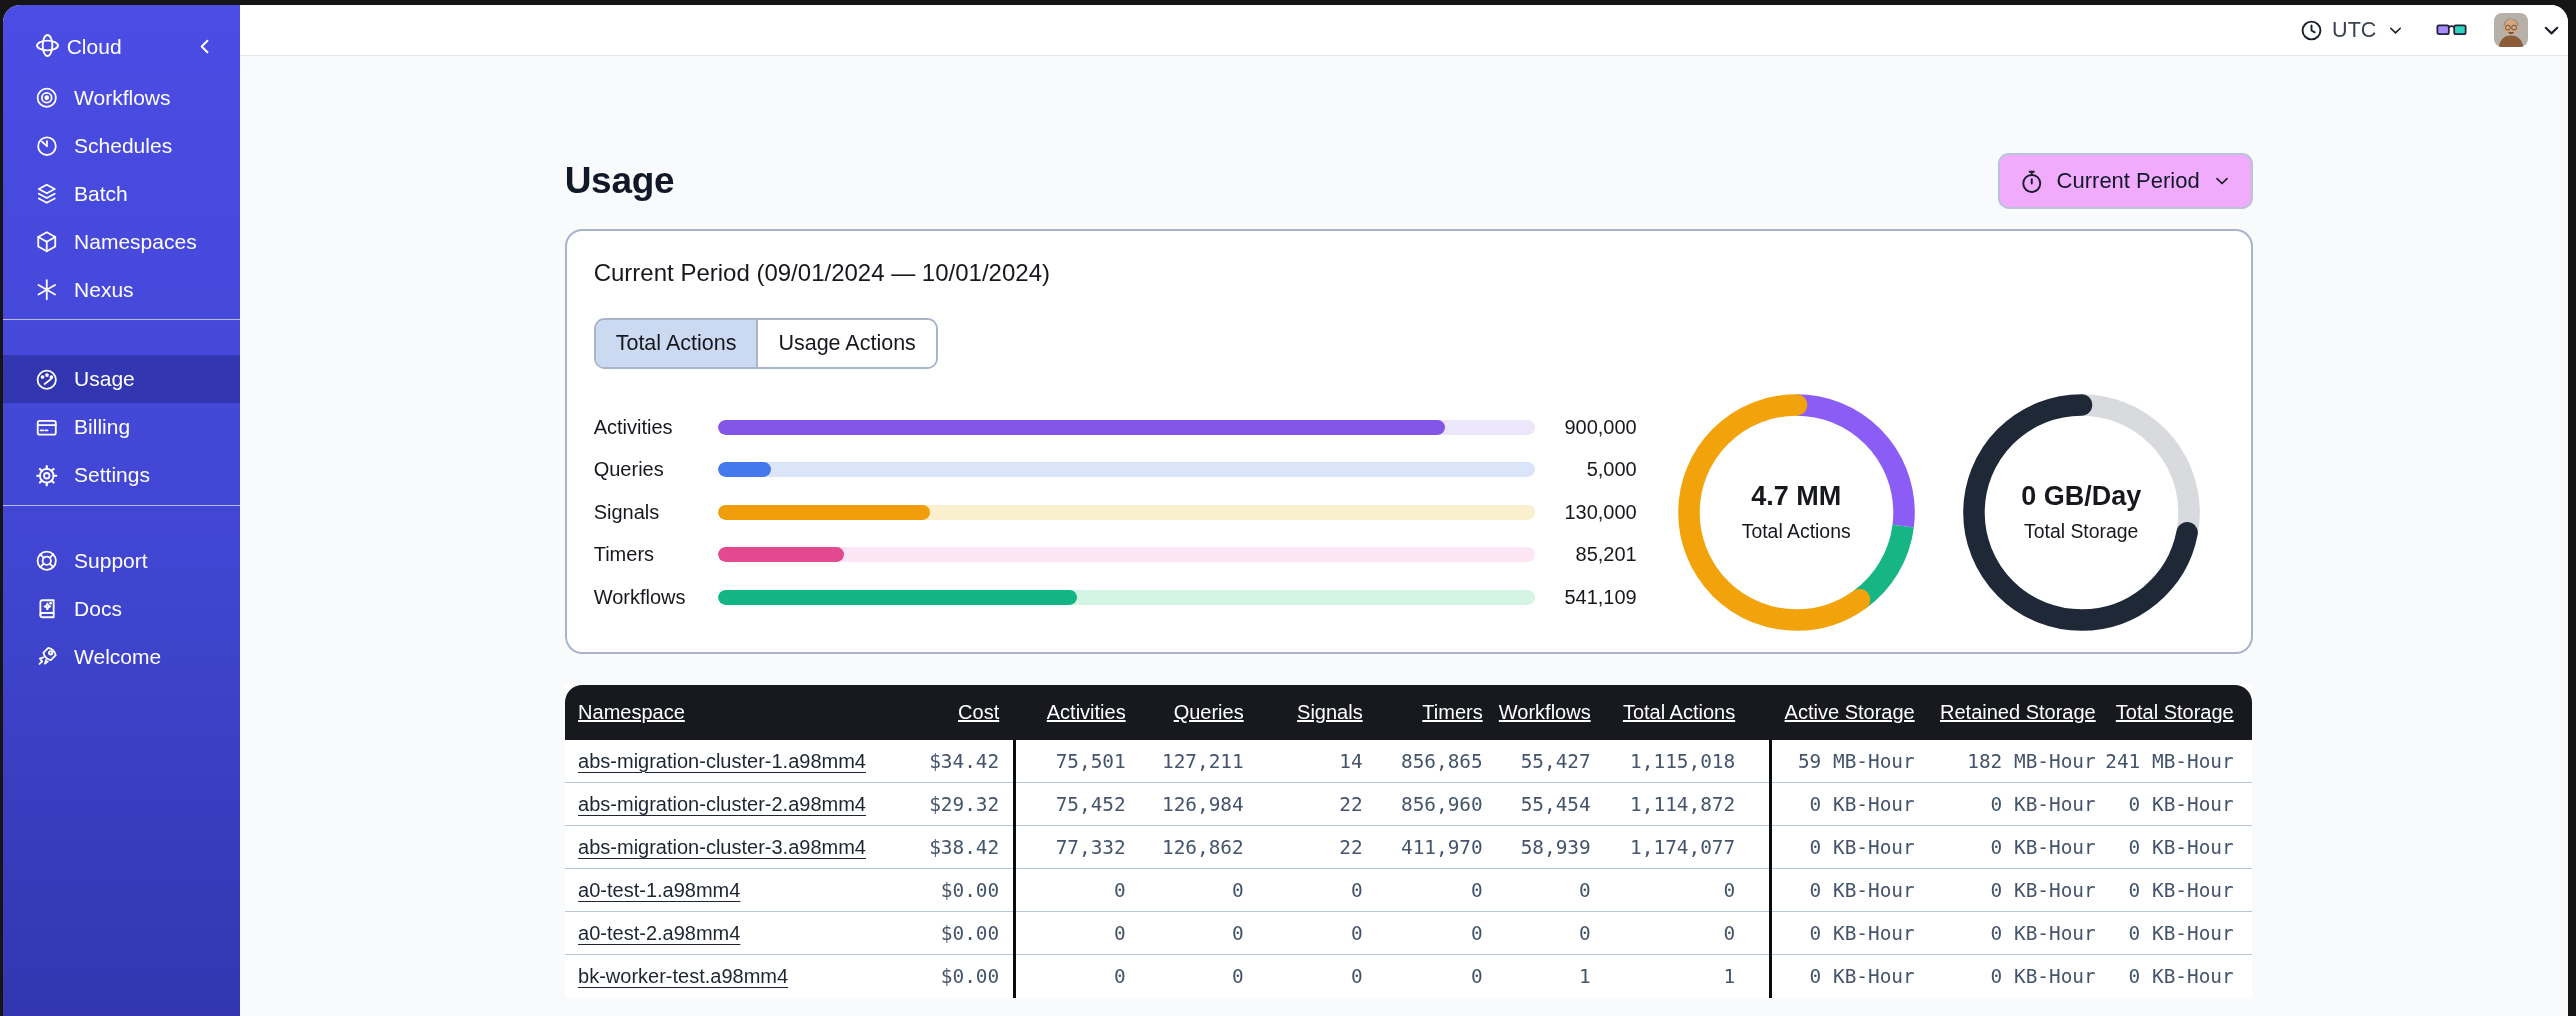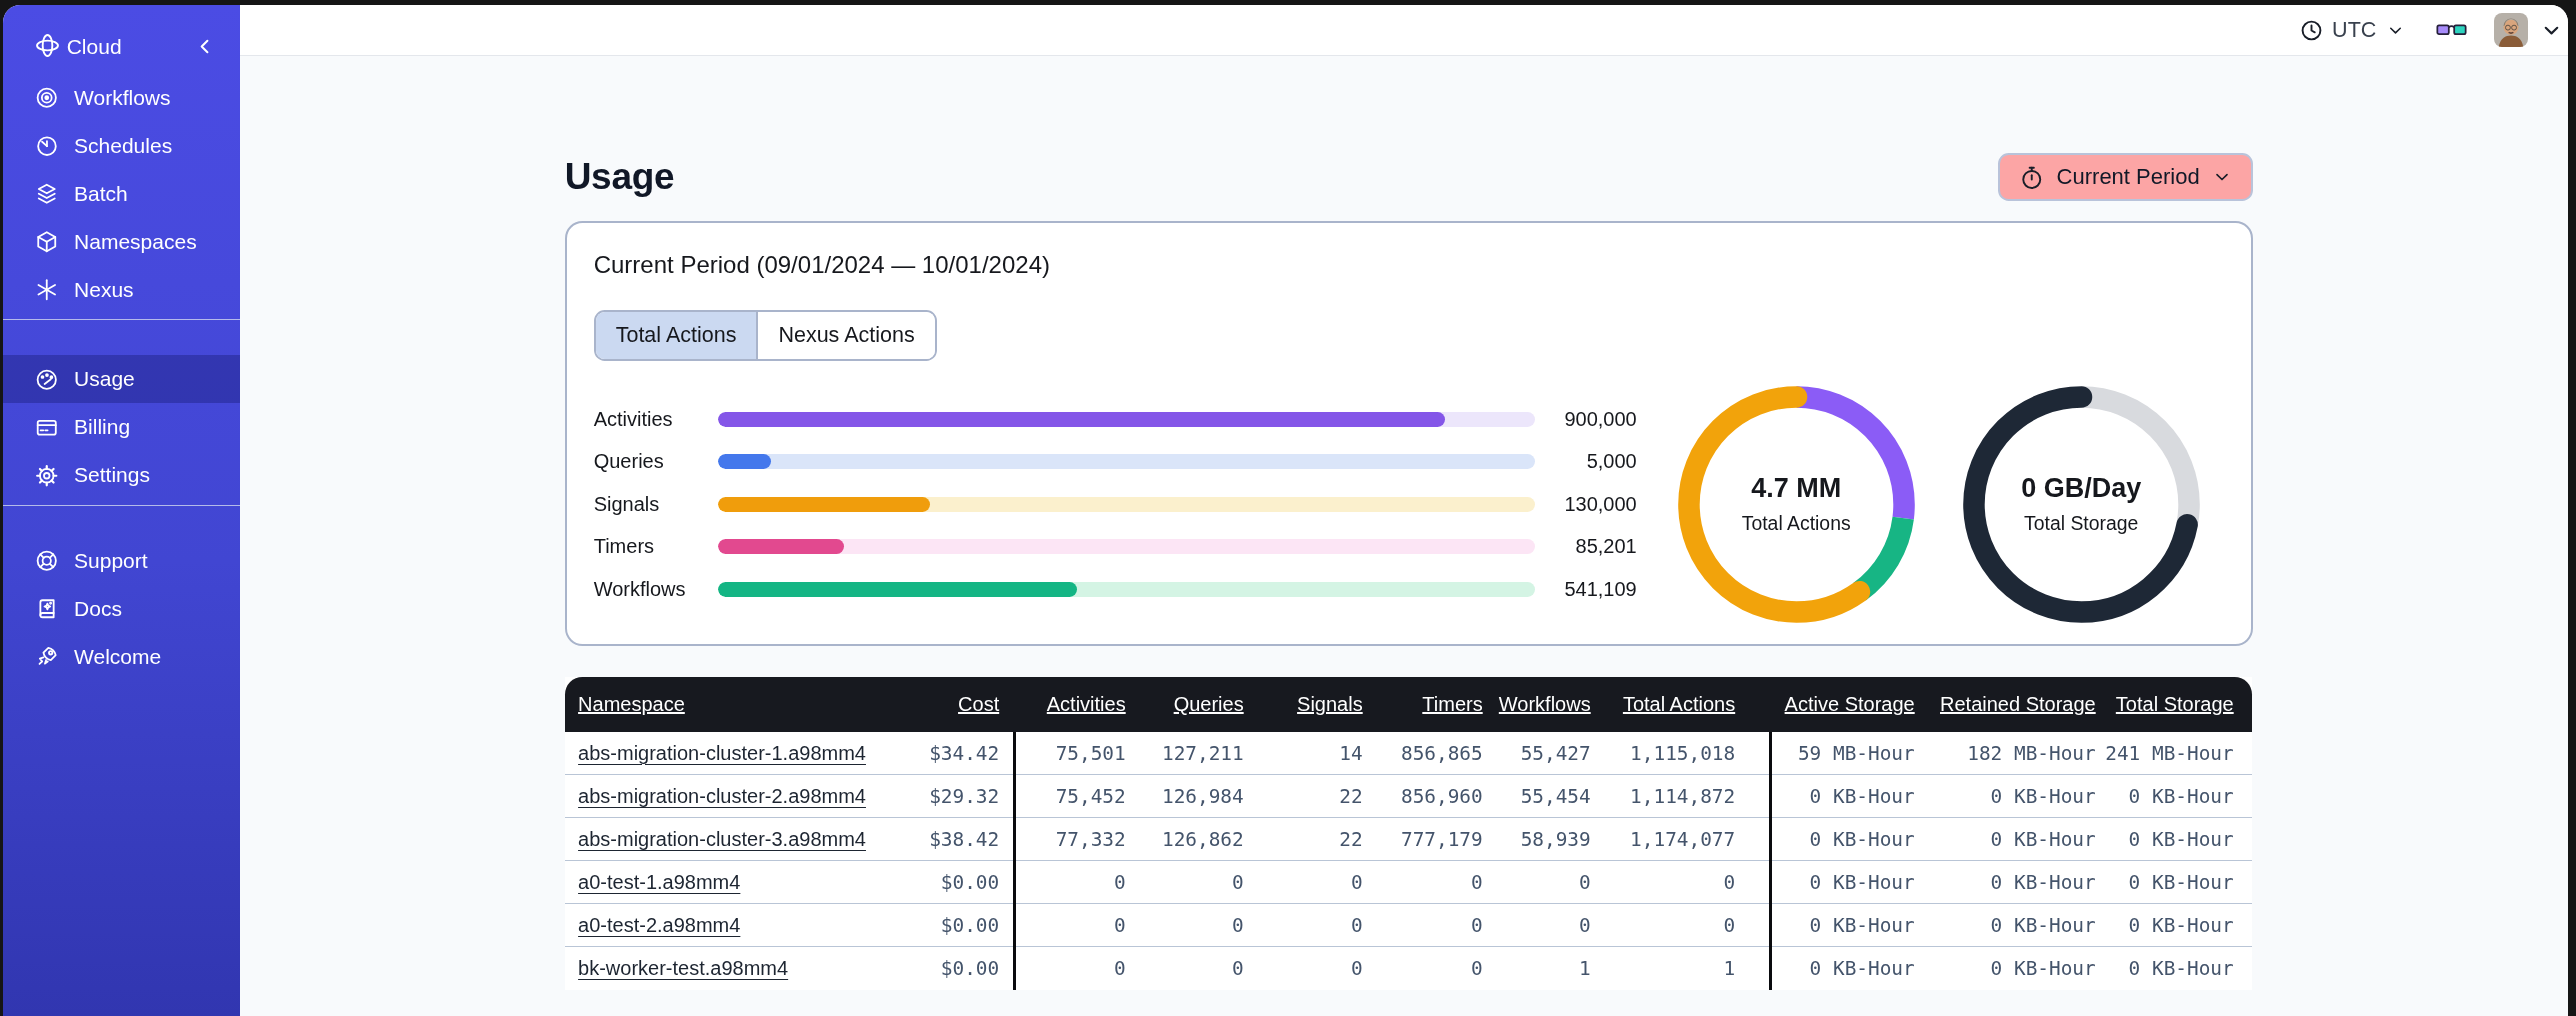--- a/index.html
+++ b/index.html
@@ -30,21 +30,21 @@
             display: flex; align-items: center; justify-content: flex-end; padding-right: 5px; }
   .tzgroup { display: flex; align-items: center; gap: 9.4px; margin-right: 31px; color: #39414E; font-size: 21.5px; cursor: pointer; }
   .glasses-btn { margin-right: 27px; display: flex; cursor: pointer; }
   .avatar { width: 34px; height: 34px; border-radius: 8px; overflow: hidden; cursor: pointer; flex: 0 0 34px; }
   .user-chev { margin-left: 12px; display: flex; cursor: pointer; }
   .uiicon { stroke: #1A1F29; fill: none; stroke-width: 2; stroke-linecap: round; stroke-linejoin: round; }
 
   .content { flex: 1; padding-left: 325px; overflow: hidden; }
   .page-head { width: 1688px; margin-top: 97px; display: flex; justify-content: space-between; align-items: center; }
   .page-title { font-size: 37px; font-weight: 600; color: #111827; letter-spacing: -0.3px; }
-  .period-btn { height: 48px; background: #fca5a5; border: 2px solid #B9C3DA; border-radius: 10.7px;
+  .period-btn { height: 56px; background: #f0abfc; border: 2px solid #B9C3DA; border-radius: 10.7px;
                 display: flex; align-items: center; gap: 12px; padding: 0 19px; font-size: 22px; color: #111827; cursor: pointer; }
 
   
   .card { width: 1688px; margin-top: 20px; background: #fff; border: 2px solid #A9B4CB; border-radius: 17.4px;
           padding: 28px 27px 20px 27px; }
   .card-title { font-size: 24px; font-weight: 500; color: #16181D; }
   .tabs { display: inline-flex; margin-top: 31px; border: 2px solid #A9B4CB; border-radius: 10.7px; overflow: hidden; }
   .tab { padding: 0 20px; height: 47px; display: flex; align-items: center; font-size: 21.5px; font-weight: 500; color: #16181D; background: #fff; cursor: pointer; }
   .tab.active { background: #CBD9F1; }
   .tab + .tab { border-left: 2px solid #A9B4CB; }
@@ -285,21 +285,21 @@
               <polyline points="6,9.2 12,15 18,9.2"></polyline>
             </svg>
         </button>
       </div>
 
       <section class="card">
         <h2 class="card-title">Current Period (09/01/2024 — 10/01/2024)</h2>
 
         <div class="tabs">
           <div class="tab active">Total Actions</div>
-          <div class="tab">Nexus Actions</div>
+          <div class="tab">Usage Actions</div>
         </div>
 
         <div class="chart-row">
           <div class="bars" id="bars">
               <div class="bar-row">
                 <div class="bar-label">Activities</div>
                 <div class="bar-track" style="background: rgb(236, 230, 251);">
                   <div class="bar-fill" style="width: 89%; background: rgb(132, 86, 232);"></div>
                 </div>
                 <div class="bar-value">900,000</div>
@@ -415,21 +415,21 @@
                 <td class="divL">0 KB-Hour</td>
                 <td class="">0 KB-Hour</td>
                 <td class="pr27">0 KB-Hour</td>
               </tr>
               <tr>
                 <td class="ns"><a>abs-migration-cluster-3.a98mm4</a></td>
                 <td class="pr21">$38.42</td>
                 <td class="divL">77,332</td>
                 <td class="">126,862</td>
                 <td class="">22</td>
-                <td class="">777,179</td>
+                <td class="">411,970</td>
                 <td class="">58,939</td>
                 <td class="pr50">1,174,077</td>
                 <td class="divL">0 KB-Hour</td>
                 <td class="">0 KB-Hour</td>
                 <td class="pr27">0 KB-Hour</td>
               </tr>
               <tr>
                 <td class="ns"><a>a0-test-1.a98mm4</a></td>
                 <td class="pr21">$0.00</td>
                 <td class="divL">0</td>

